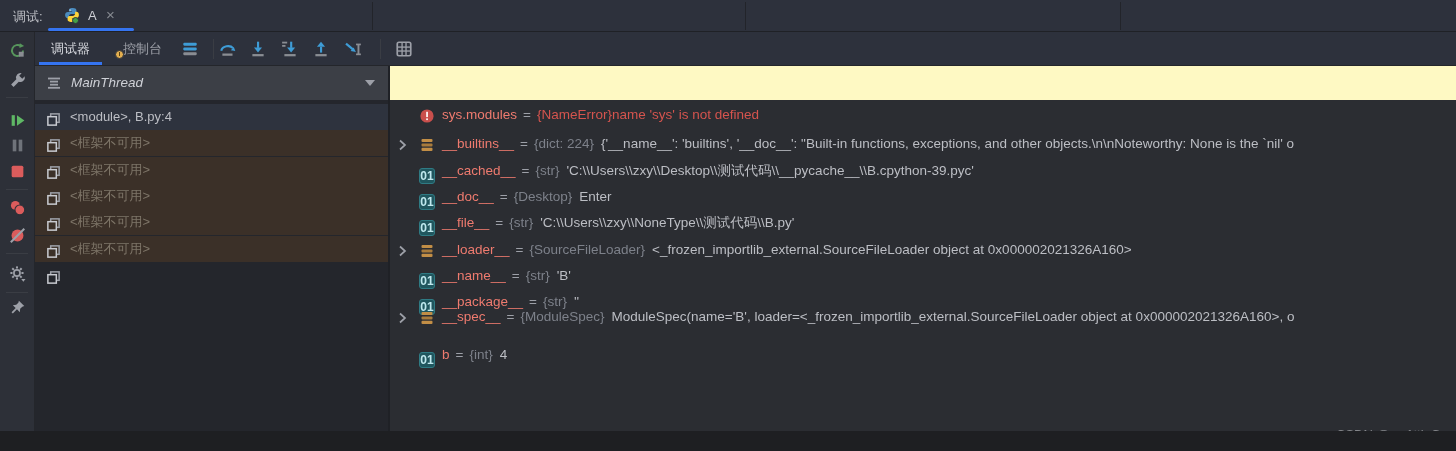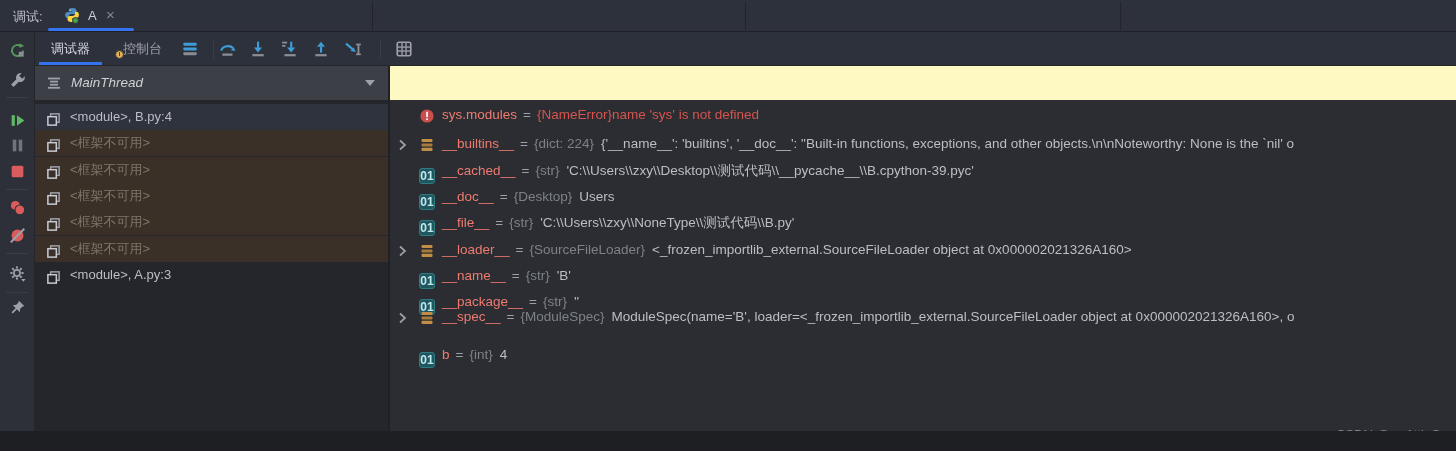--- a/index.html
+++ b/index.html
@@ -291,21 +291,20 @@
             <rect x="5" y="2" width="9" height="9" fill="none" stroke="#9da0a8" stroke-width="1.6"></rect>
             <rect x="2" y="5" width="9" height="9" fill="#3b3028" stroke="#c8cad0" stroke-width="1.6"></rect>
           </svg></span>
       <span class="flabel">&lt;框架不可用&gt;</span>
     </div>
     <div class="frow" style="top:162px;">
       <span class="fico"><svg viewBox="0 0 16 16" width="15" height="15">
             <rect x="5" y="2" width="9" height="9" fill="none" stroke="#9da0a8" stroke-width="1.6"></rect>
             <rect x="2" y="5" width="9" height="9" fill="#24262c" stroke="#c8cad0" stroke-width="1.6"></rect>
           </svg></span>
-      <span class="flabel">&lt;module&gt;, A.py:3</span>
     </div>
   </div>
 
   <div id="panel-vsep" class="abs"></div>
 
 
   <div id="vars" class="abs">
 
     <div class="vrow error" style="top:2px;">
       <span class="vicon" style="left:29px;">
@@ -330,21 +329,21 @@
       <span class="vtext"><span class="vname">__builtins__</span><span class="veq">=</span><span class="vtype">{dict: 224}</span><span class="vvalue">{'__name__': 'builtins', '__doc__': "Built-in functions, exceptions, and other objects.\n\nNoteworthy: None is the `nil' o</span></span>
     </div>
 
     <div class="vrow" style="top:58px;">
       <span class="vicon"><span class="prim">01</span></span>
       <span class="vtext"><span class="vname">__cached__</span><span class="veq">=</span><span class="vtype">{str}</span><span class="vvalue">'C:\\Users\\zxy\\Desktop\\测试代码\\__pycache__\\B.cpython-39.pyc'</span></span>
     </div>
 
     <div class="vrow" style="top:84px;">
       <span class="vicon"><span class="prim">01</span></span>
-      <span class="vtext"><span class="vname">__doc__</span><span class="veq">=</span><span class="vtype">{Desktop}</span><span class="vvalue">Users</span></span>
+      <span class="vtext"><span class="vname">__doc__</span><span class="veq">=</span><span class="vtype">{Desktop}</span><span class="vvalue">Enter</span></span>
     </div>
 
     <div class="vrow" style="top:110px;">
       <span class="vicon"><span class="prim">01</span></span>
       <span class="vtext"><span class="vname">__file__</span><span class="veq">=</span><span class="vtype">{str}</span><span class="vvalue">'C:\\Users\\zxy\\NoneType\\测试代码\\B.py'</span></span>
     </div>
 
     <div class="vrow" style="top:137px;">
       <span class="tw"><svg viewBox="0 0 16 16" width="16" height="16">
             <polyline points="6,3.5 11,8 6,12.5" fill="none" stroke="#9da0a8" stroke-width="1.7"></polyline>

